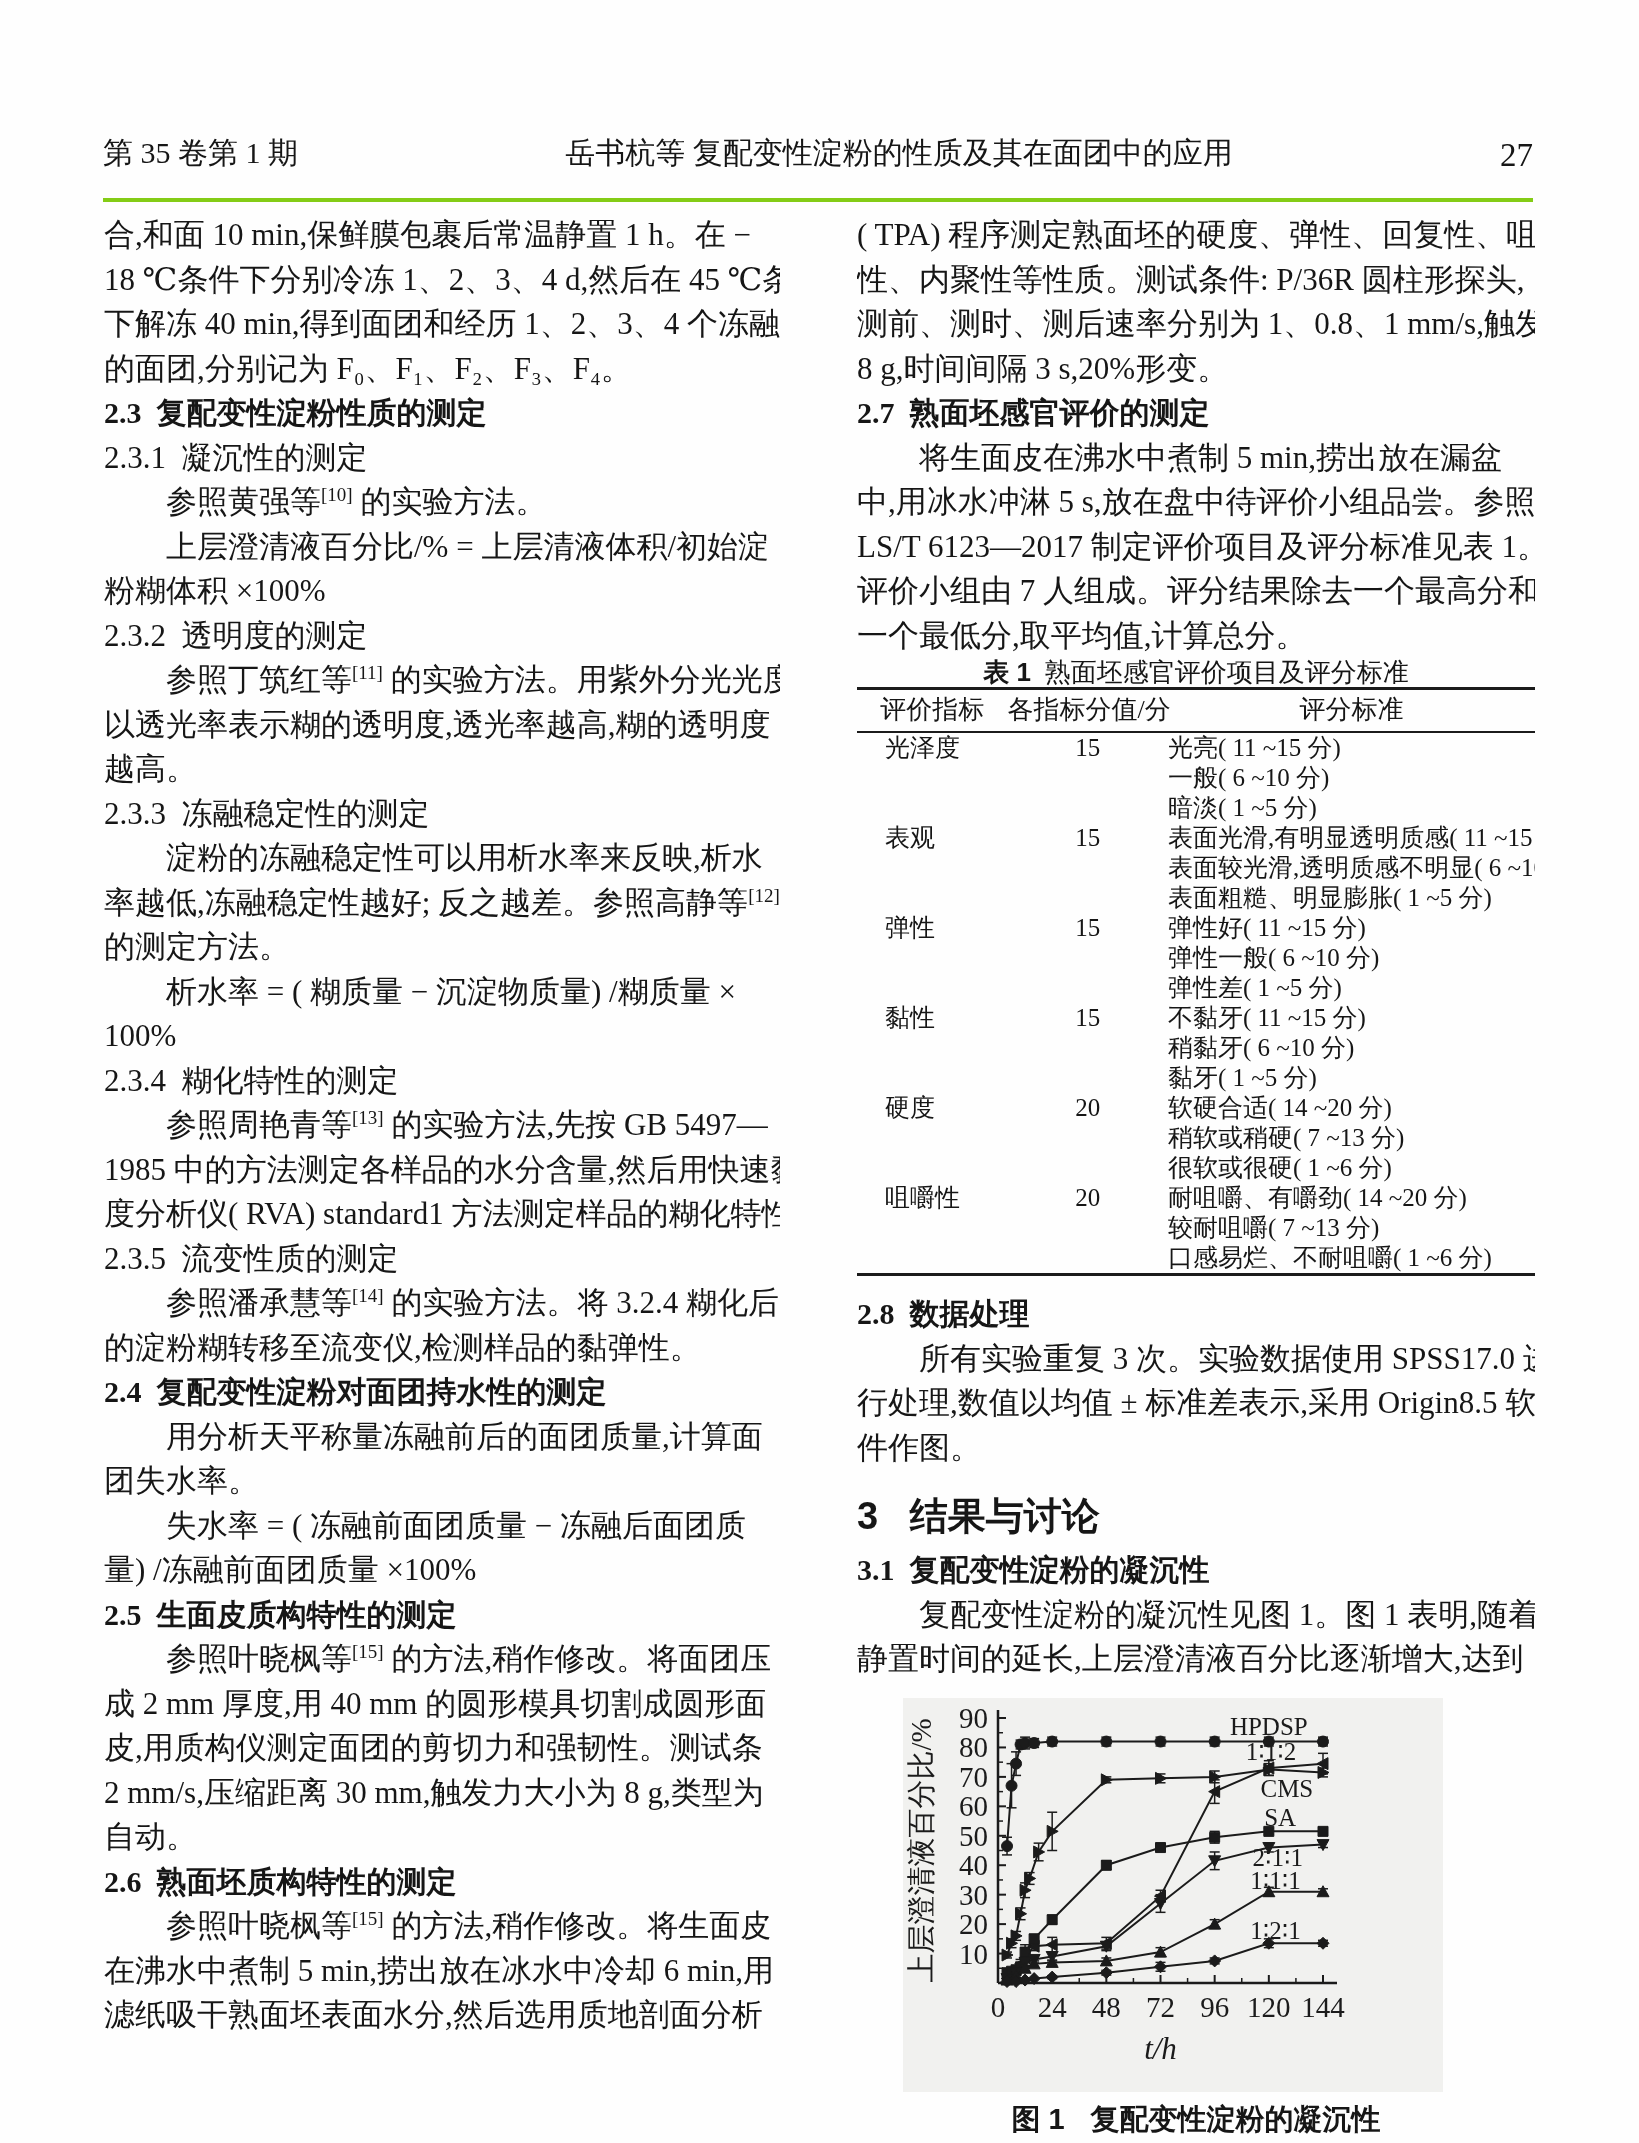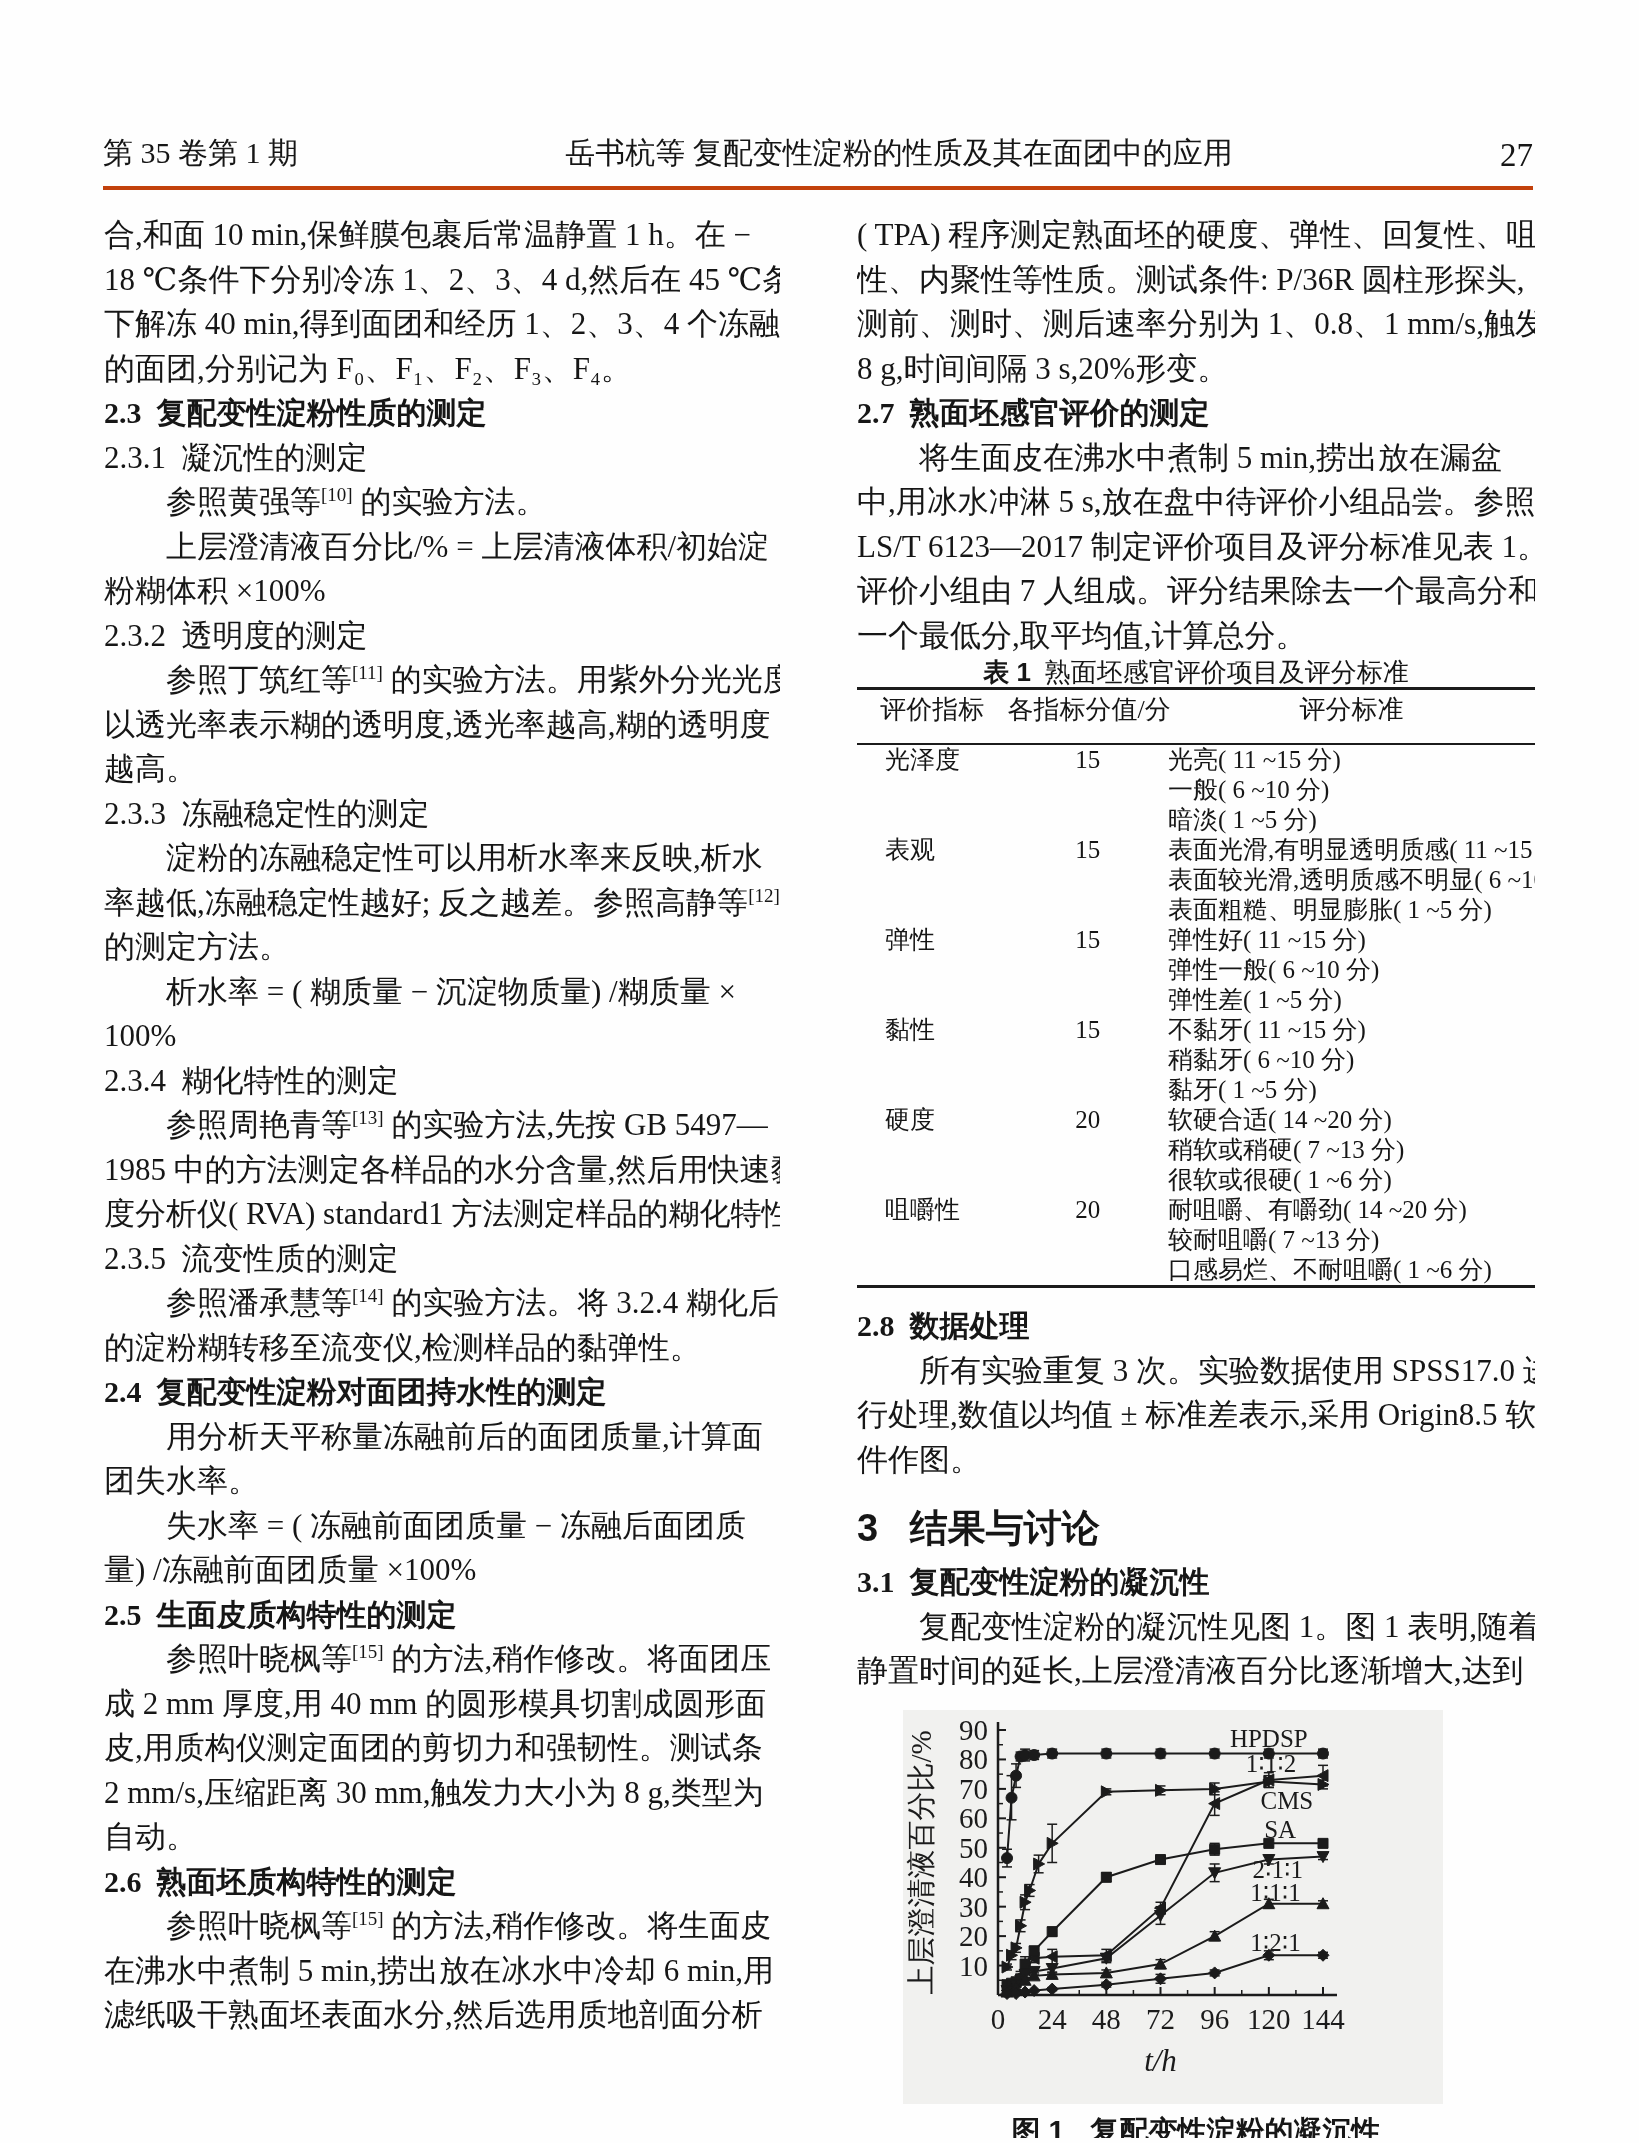--- a/index.html
+++ b/index.html
@@ -1,38 +1,38 @@
 <!DOCTYPE html>
 <html><head>
 <meta charset="utf-8">
 <style>
   html,body{margin:0;padding:0;background:#ffffff;}
   .page{position:relative;width:1639px;height:2143px;background:#fefefe;overflow:hidden;
         font-family:"Liberation Serif","DejaVu Serif",serif;color:#161616;}
   .header{position:absolute;left:103px;top:92px;width:1430px;height:82px;
-          border-bottom:4px solid #c2410c;display:flex;justify-content:space-between;
-          align-items:flex-end;padding-bottom:12px;font-size:30px;}
+          border-bottom:4px solid #84cc16;display:flex;justify-content:space-between;
+          align-items:flex-end;padding-bottom:24px;font-size:30px;}
   .header .h-page{font-size:33px;}
   .col{position:absolute;top:213px;overflow:hidden;}
   .col-left{left:104px;width:676px;height:1925px;}
   .col-right{left:857px;width:678px;height:1925px;}
   .line{font-size:31px;line-height:44.5px;white-space:pre;}
   .line sup,.h3 sup{font-size:19px;vertical-align:super;line-height:0;}
   .h1{font-size:38px;font-weight:700;line-height:56px;white-space:pre;margin:18px 0 4px;
       font-family:"Liberation Sans","DejaVu Sans",sans-serif;}
   .h2{font-size:30px;font-weight:700;line-height:44.5px;white-space:pre;
       font-family:Liberation Serif, serif;}
   .h2.sp{margin-top:16px;}
   .h3{font-size:31px;line-height:44.5px;white-space:pre;}
   .table-title{font-size:26px;line-height:28px;text-align:center;white-space:pre;}
   .table-title .tt-label{font-family:"Liberation Sans","DejaVu Sans",sans-serif;font-weight:700;margin-right:14px;}
   table.eval{border-collapse:collapse;width:100%;border-top:3px solid #1b1b1b;
              border-bottom:3px solid #1b1b1b;font-size:25px;table-layout:fixed;}
   table.eval thead td{border-bottom:2px solid #1b1b1b;text-align:center;font-size:26px;
-             padding:2px 0 16px;white-space:pre;}
+             padding:2px 0 4px;white-space:pre;}
   table.eval tbody td{vertical-align:top;padding:0;}
   td.c1{padding-left:28px !important;line-height:30px;white-space:pre;}
   td.c2{text-align:center;line-height:30px;white-space:pre;}
   .crit-line{line-height:30px;white-space:pre;}
   .figure{margin:16px 0 0 46px;width:540px;background:#f1f1ef;}
   .fig-caption{margin-top:8px;text-align:center;font-size:29px;font-weight:700;
                font-family:"Liberation Sans","DejaVu Sans",sans-serif;white-space:pre;}
   .fig-caption .cap-label{margin-right:26px;}
 </style>
 </head>

